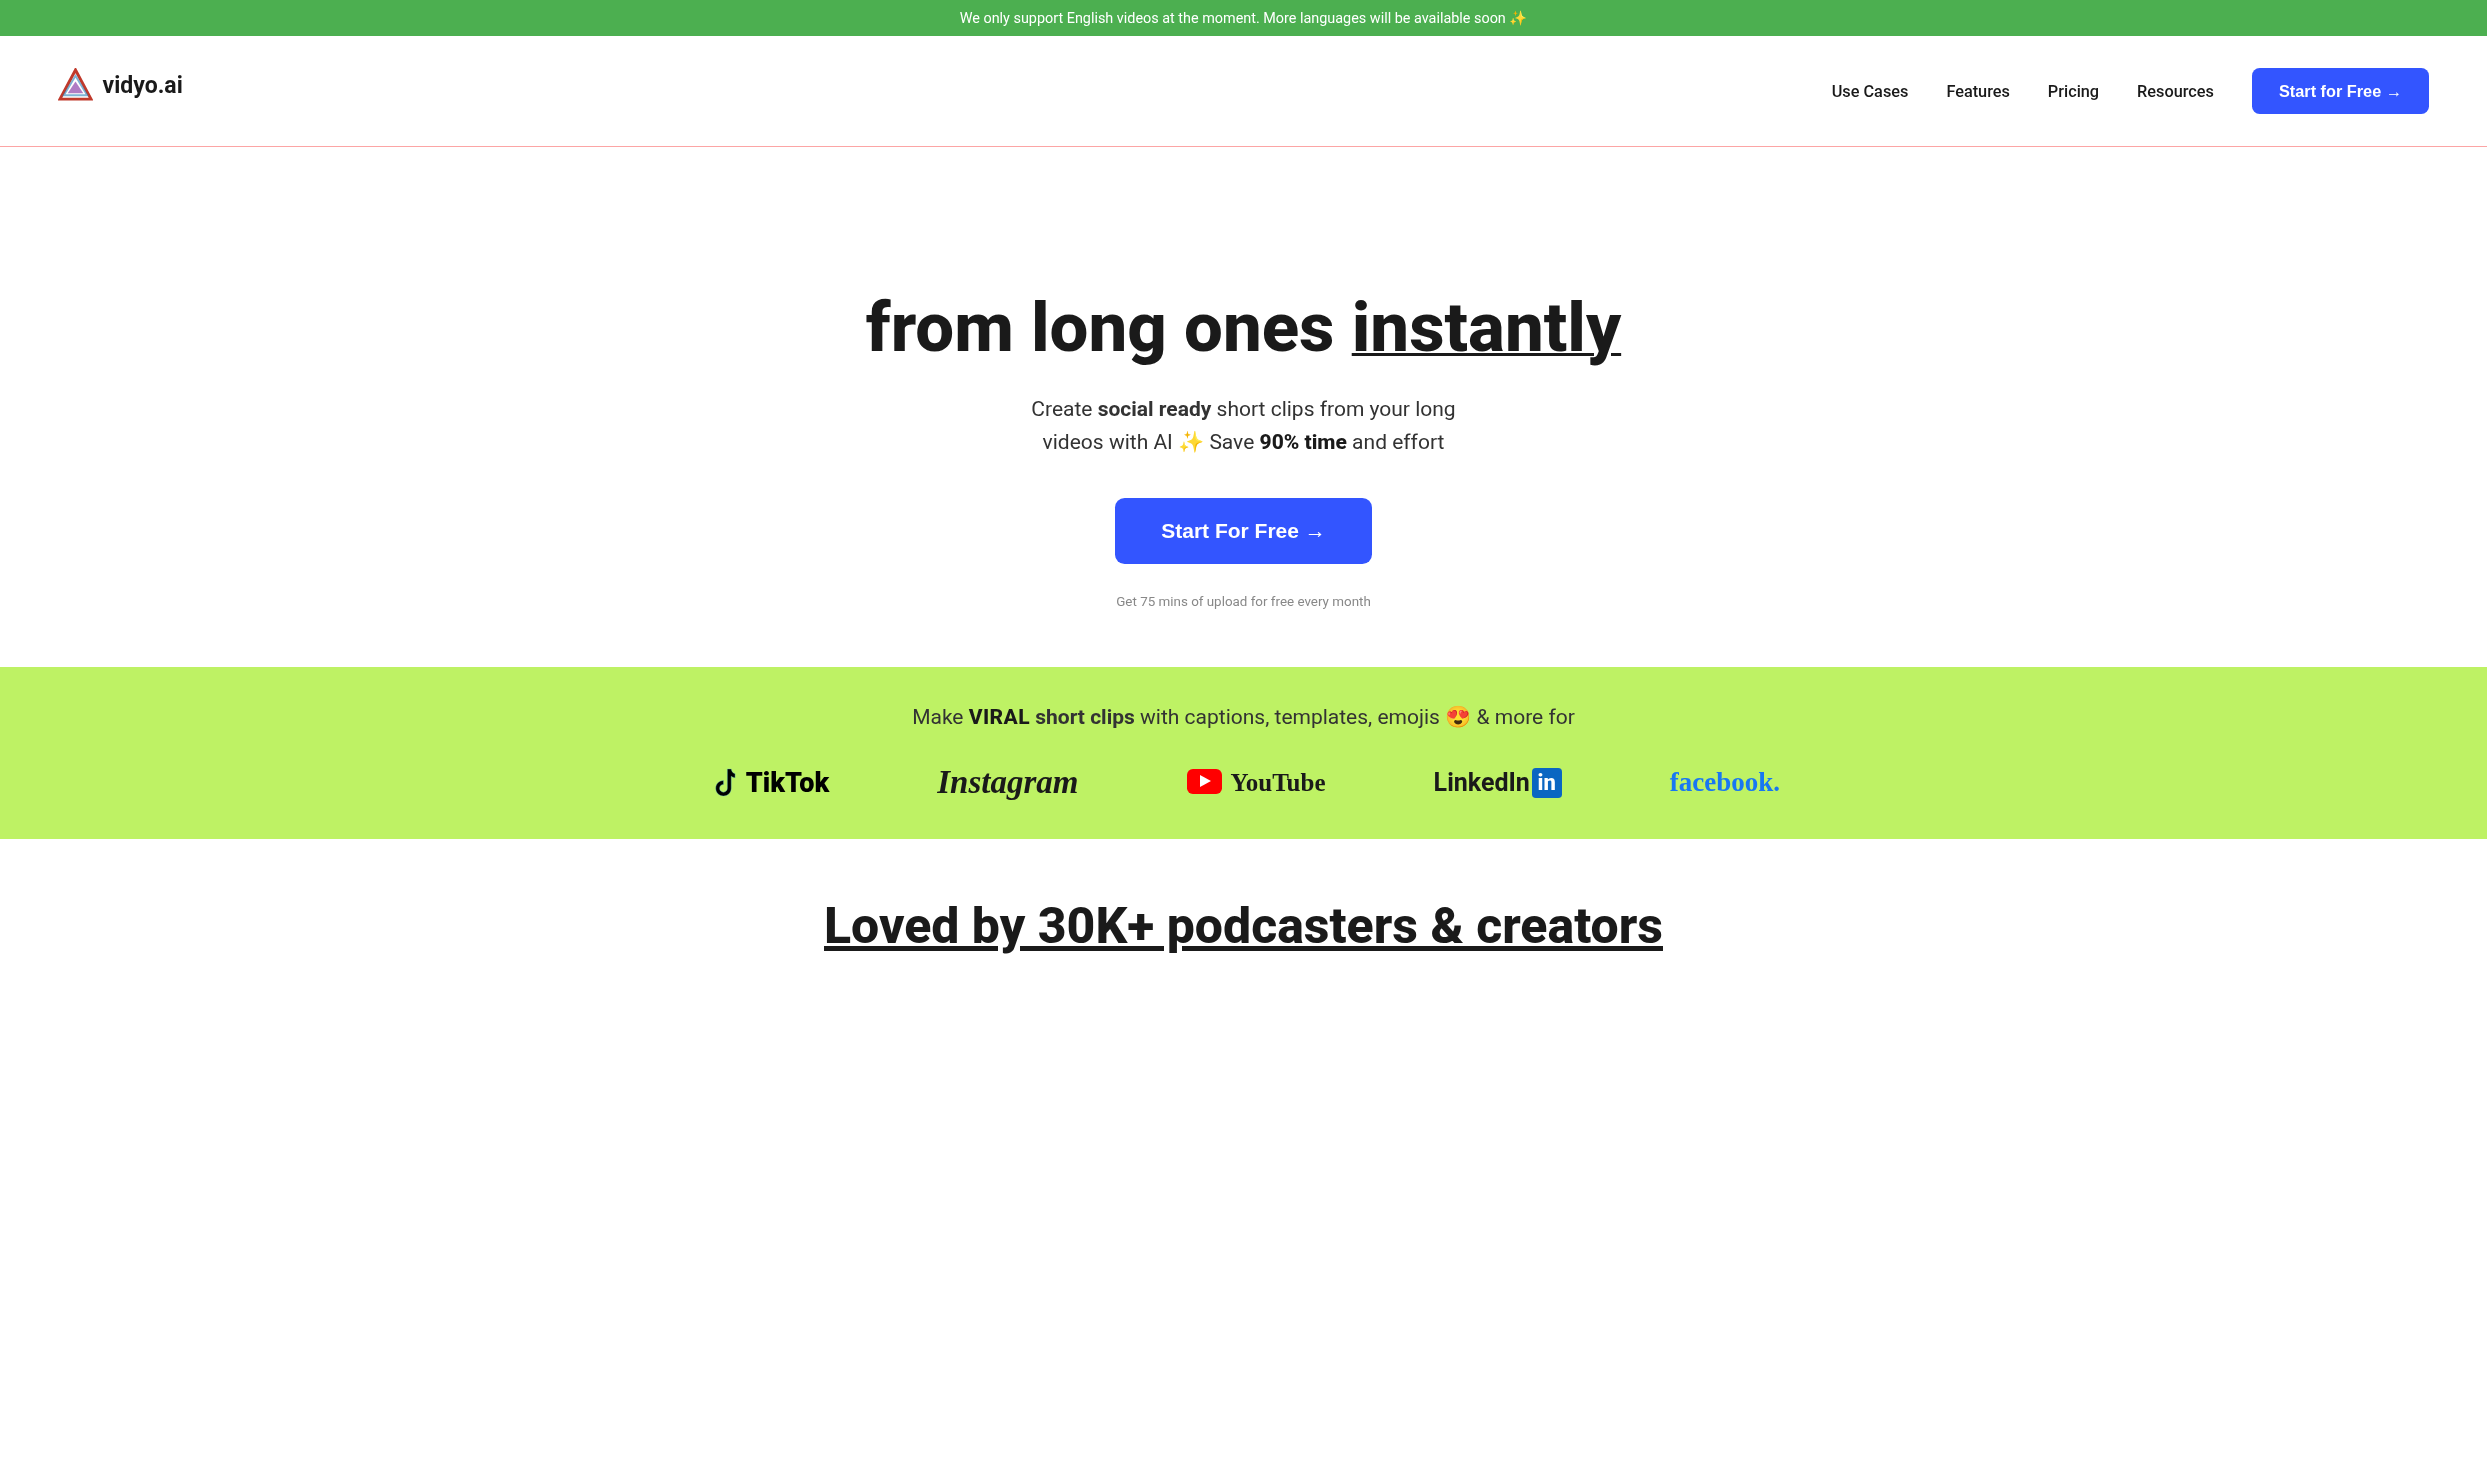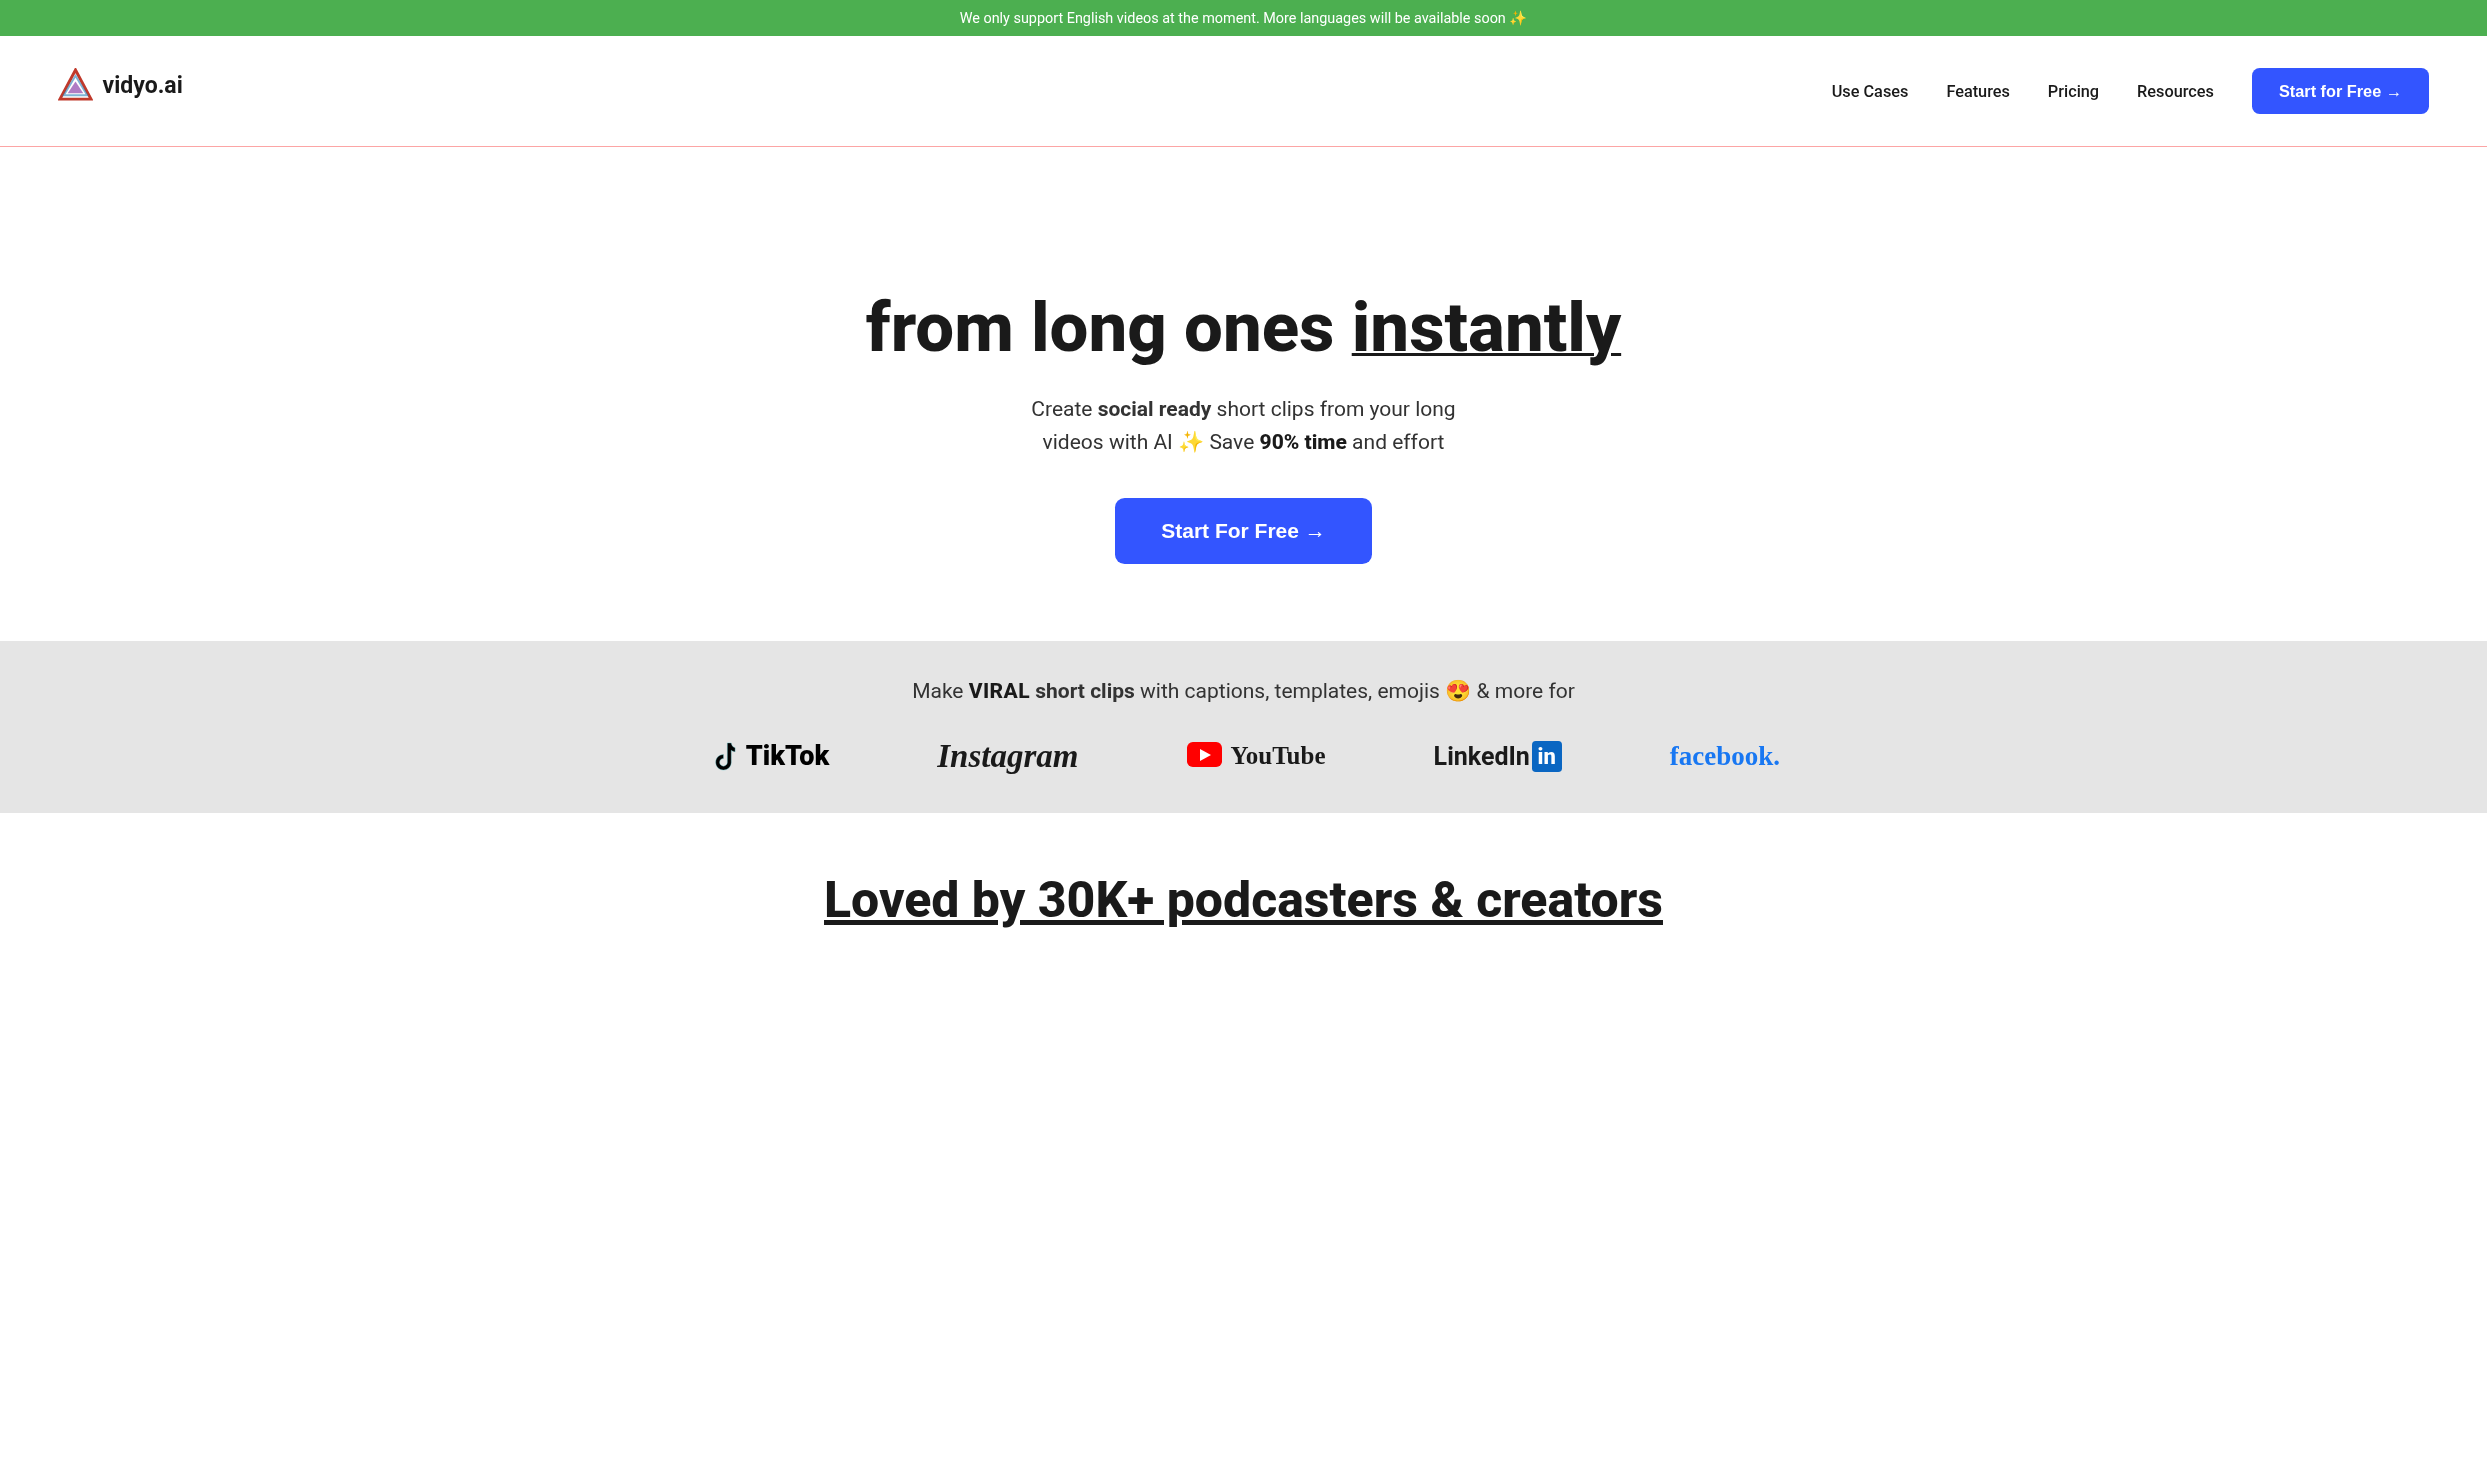--- a/index.html
+++ b/index.html
@@ -123,21 +123,21 @@
       margin-bottom: 19px;
     }
     .hero-note {
       font-size: 13.4px;
       color: #888;
       margin-top: 11.5px;
     }
 
     
     .social-proof {
-      background: #e5e5e5;
+      background: #bef264;
       padding: 38px 90px;
       text-align: center;
     }
     .social-proof-text {
       font-size: 21px;
       color: #333;
       margin-bottom: 35px;
     }
     .social-proof-text .viral {
       font-weight: 800;
@@ -284,20 +284,21 @@
     <span>from long ones </span><span class="underline">instantly</span>
   </h1>
 
   <p class="hero-subtext">
     <span>Create </span><span class="bold">social ready</span><span> short clips from your long</span><br>
     <span>videos with AI ✨ Save </span><span class="pct-bold">90% time</span><span> and effort</span>
   </p>
 
   <div>
     <button class="hero-cta-btn">Start For Free →</button>
+    <p class="hero-note">Get 75 mins of upload for free every month</p>
   </div>
 </section>
 
 <section class="social-proof">
   <p class="social-proof-text">
     <span>Make </span><span class="viral">VIRAL</span><span class="clips"> short clips</span><span> with captions, templates, emojis 😍 &amp; more for</span>
   </p>
 
   <div class="platforms">
 

